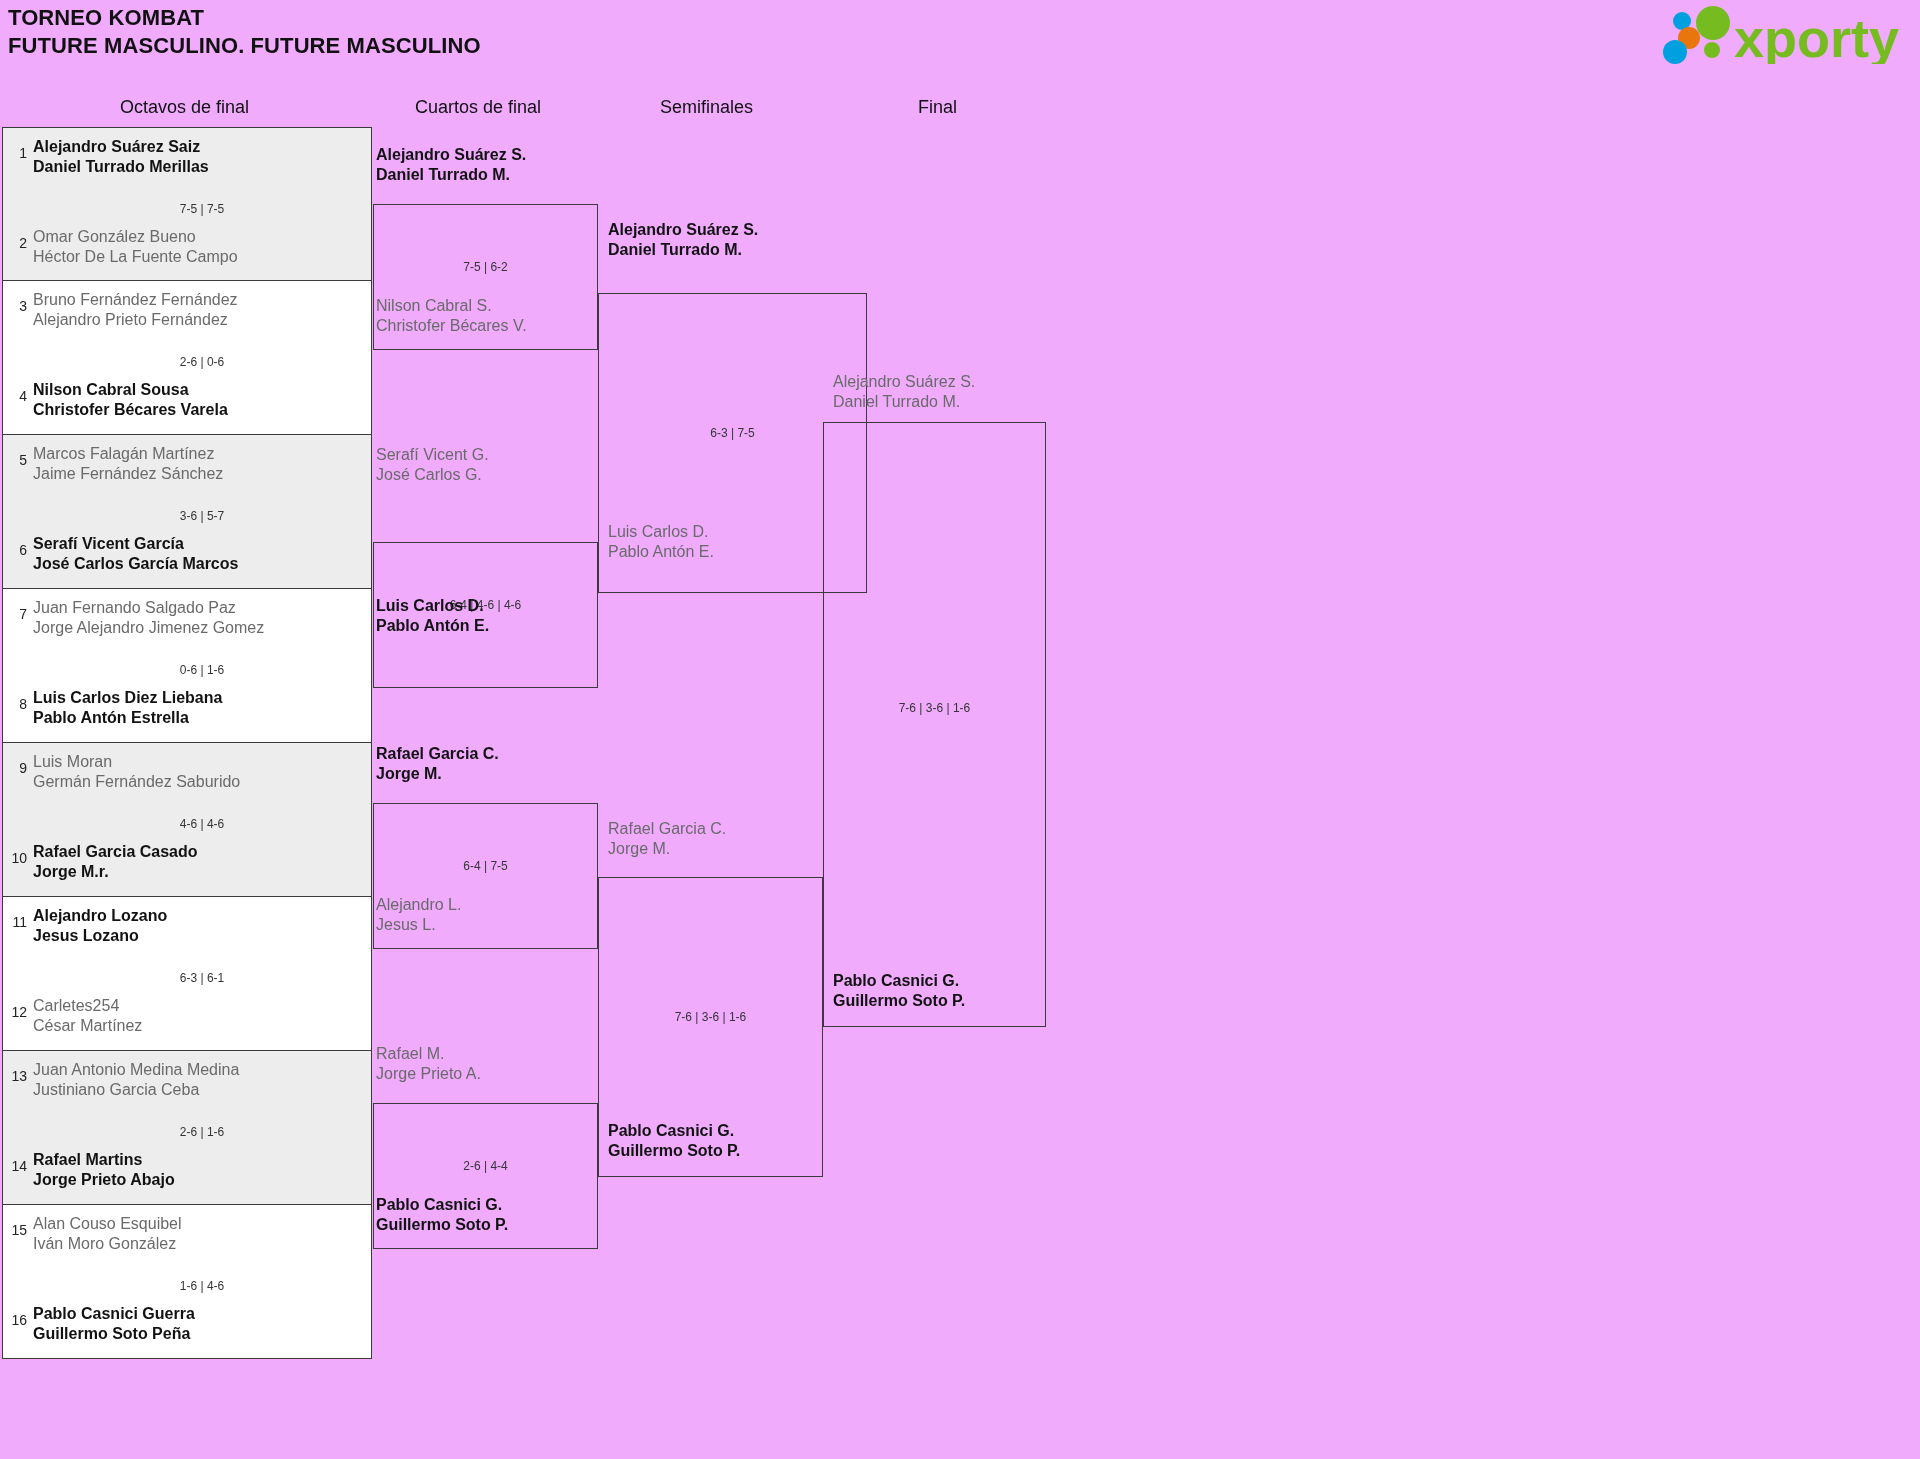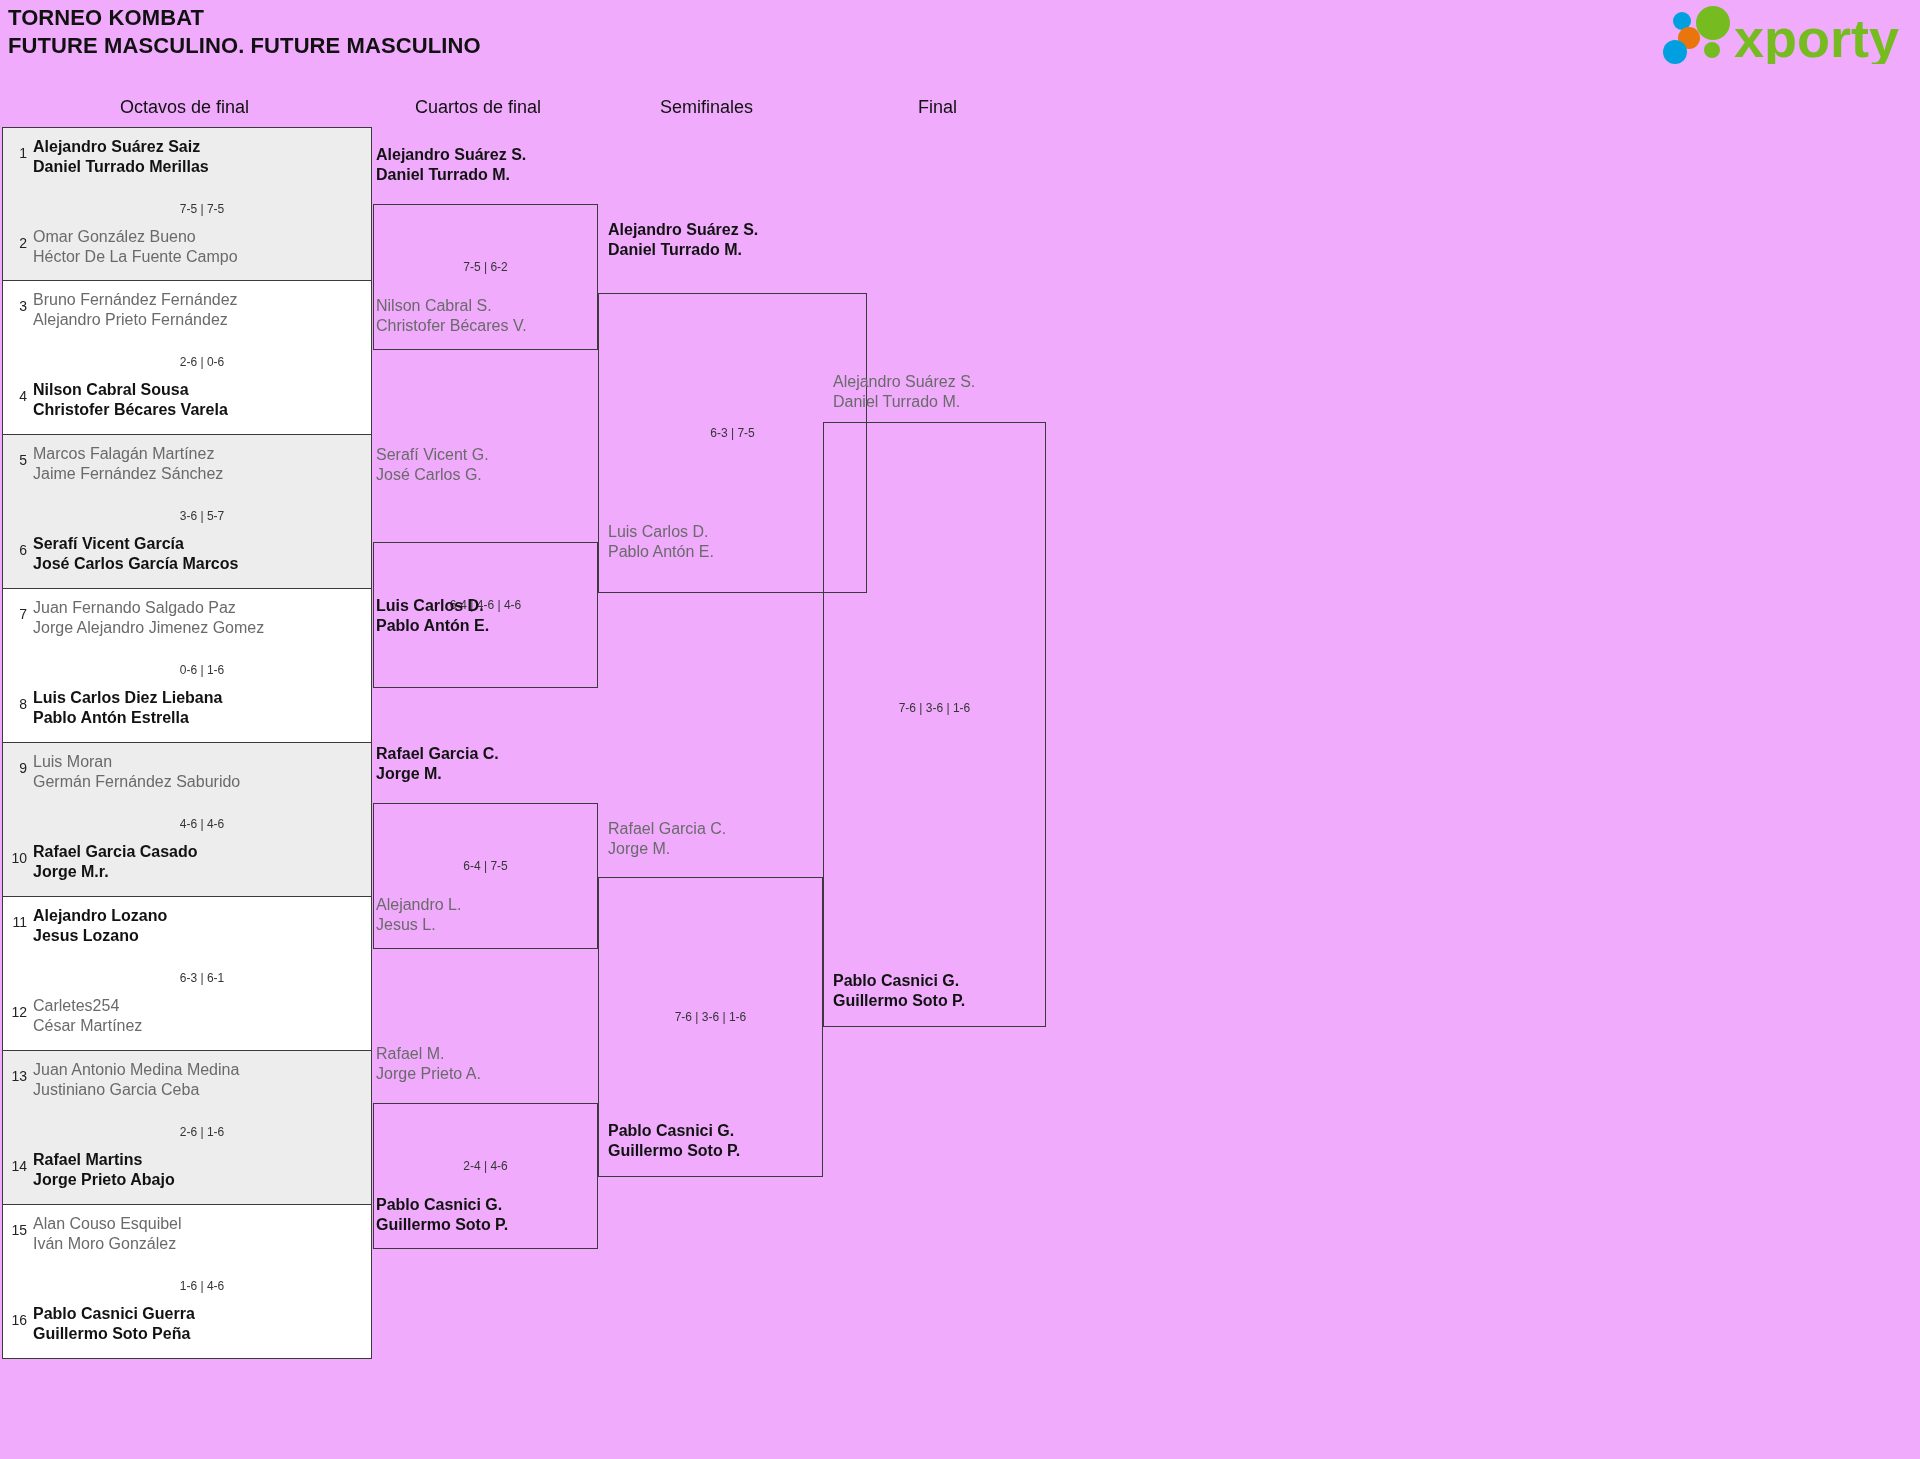--- a/index.html
+++ b/index.html
@@ -332,21 +332,21 @@
   <div class="lbl" style="left:376px; top:895px;">
     <span class="nm">Alejandro L.</span>
     <span class="nm">Jesus L.</span>
   </div>
 
   <div class="lbl" style="left:376px; top:1044px;">
     <span class="nm">Rafael M.</span>
     <span class="nm">Jorge Prieto A.</span>
   </div>
   <div class="bx" style="left:373px; top:1103px; width:225px; height:146px;">
-    <div class="bx-score" style="top:55px;">2-4 | 4-6</div>
+    <div class="bx-score" style="top:55px;">2-6 | 4-4</div>
   </div>
   <div class="lbl winner" style="left:376px; top:1195px;">
     <span class="nm">Pablo Casnici G.</span>
     <span class="nm">Guillermo Soto P.</span>
   </div>
 
   <div class="lbl winner" style="left:608px; top:220px;">
     <span class="nm">Alejandro Suárez S.</span>
     <span class="nm">Daniel Turrado M.</span>
   </div>

